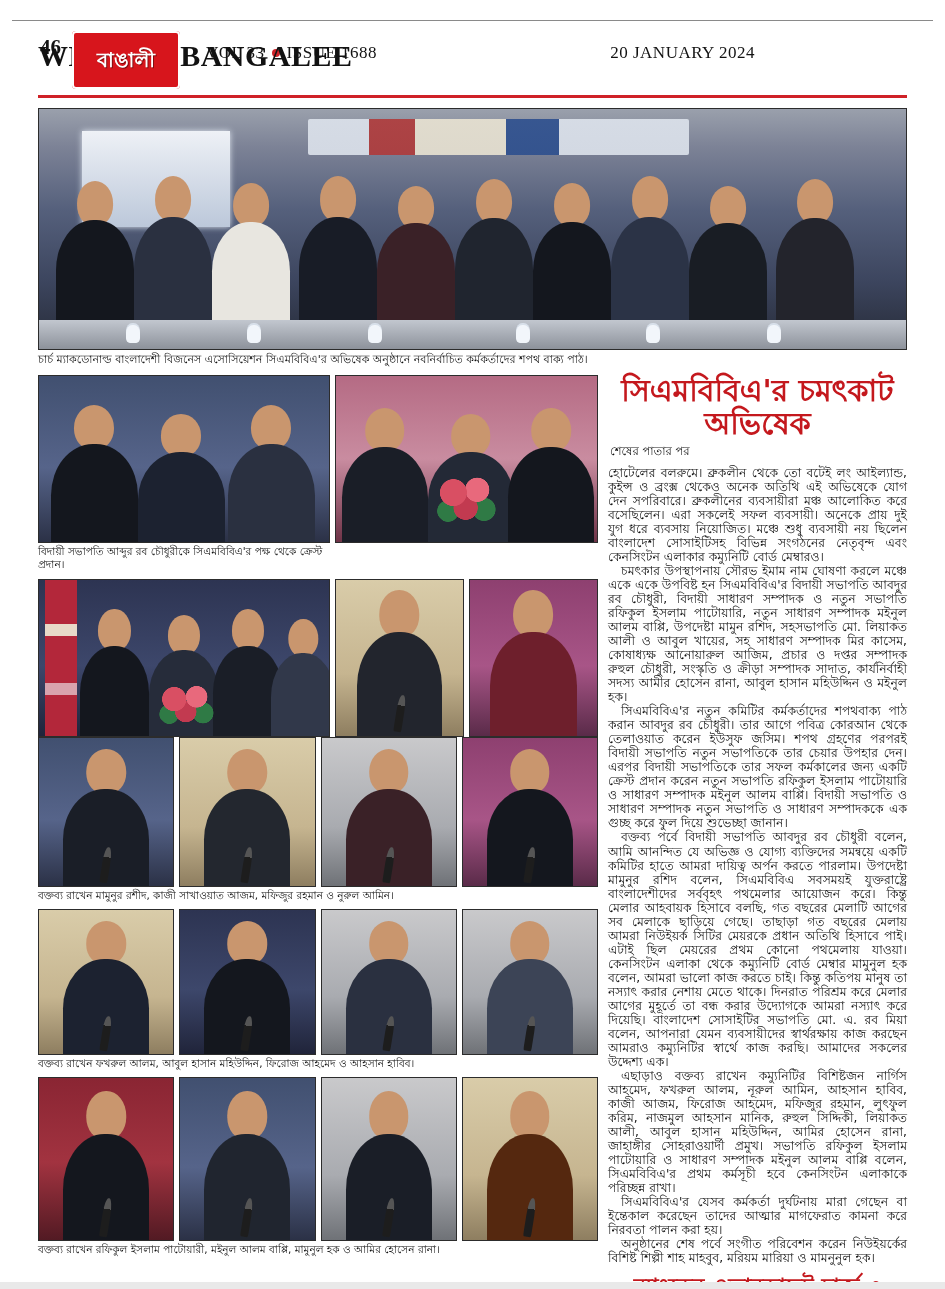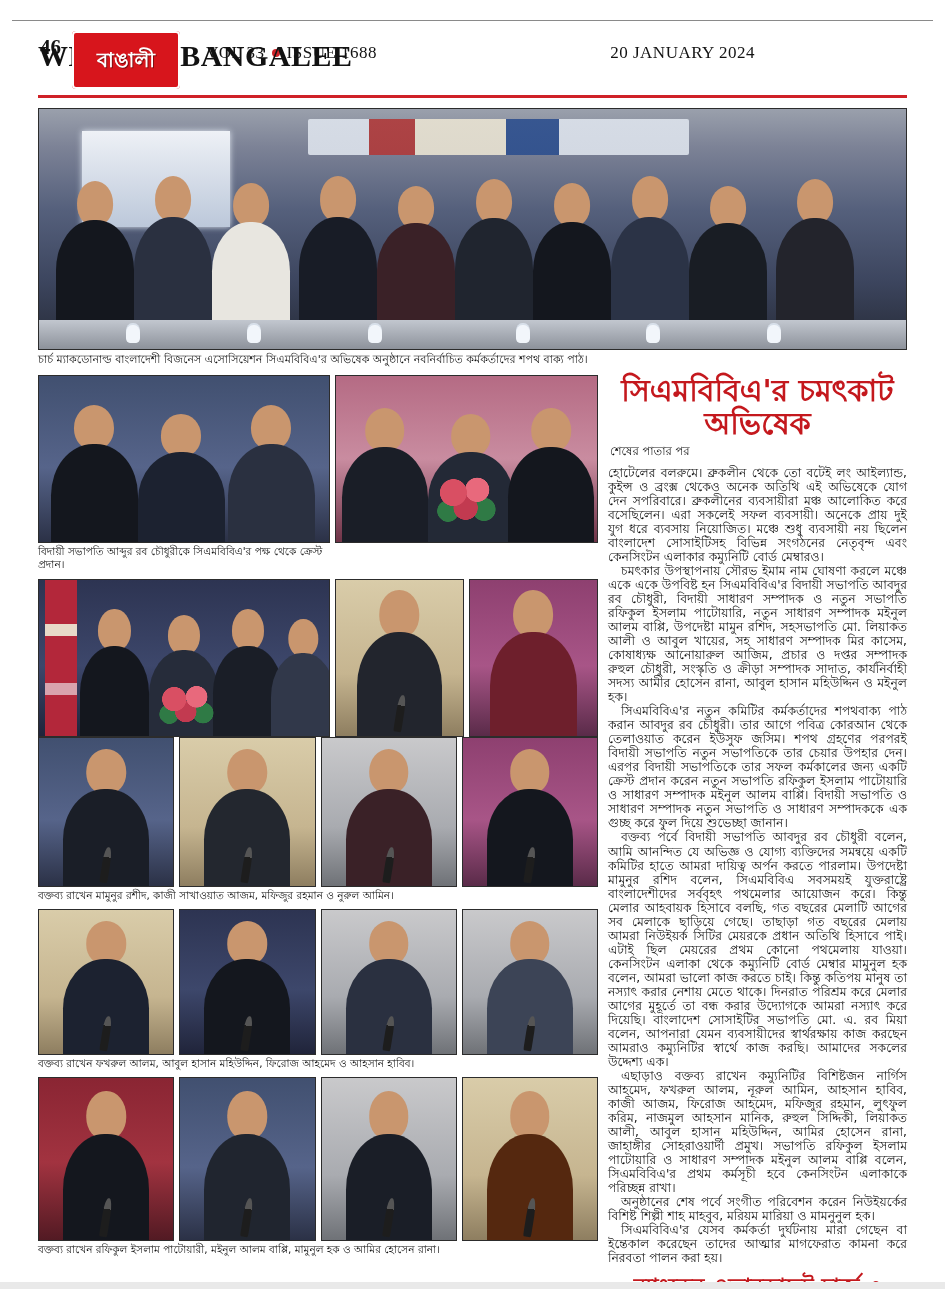--- a/index.html
+++ b/index.html
@@ -237,22 +237,22 @@
     <div class="rightcol">
 
       <div class="article">
         <h2 class="hl1">সিএমবিবিএ'র চমৎকাট অভিষেক</h2>
         <div class="cont">শেষের পাতার পর</div>
         <p>হোটেলের বলরুমে। ব্রুকলীন থেকে তো বটেই লং আইল্যান্ড, কুইন্স ও ব্রংক্স থেকেও অনেক অতিথি এই অভিষেকে যোগ দেন সপরিবারে। ব্রুকলীনের ব্যবসায়ীরা মঞ্চ আলোকিত করে বসেছিলেন। এরা সকলেই সফল ব্যবসায়ী। অনেকে প্রায় দুই যুগ ধরে ব্যবসায় নিয়োজিত। মঞ্চে শুধু ব্যবসায়ী নয় ছিলেন বাংলাদেশ সোসাইটিসহ বিভিন্ন সংগঠনের নেতৃবৃন্দ এবং কেনসিংটন এলাকার কম্যুনিটি বোর্ড মেম্বারও।</p>
         <p>চমৎকার উপস্থাপনায় সৌরভ ইমাম নাম ঘোষণা করলে মঞ্চে একে একে উপবিষ্ট হন সিএমবিবিএ'র বিদায়ী সভাপতি আবদুর রব চৌধুরী, বিদায়ী সাধারণ সম্পাদক ও নতুন সভাপতি রফিকুল ইসলাম পাটোয়ারি, নতুন সাধারণ সম্পাদক মইনুল আলম বাপ্পি, উপদেষ্টা মামুন রশিদ, সহসভাপতি মো. লিয়াকত আলী ও আবুল খায়ের, সহ সাধারণ সম্পাদক মির কাসেম, কোষাধ্যক্ষ আনোয়ারুল আজিম, প্রচার ও দপ্তর সম্পাদক রুহুল চৌধুরী, সংস্কৃতি ও ক্রীড়া সম্পাদক সাদাত, কার্যনির্বাহী সদস্য আমীর হোসেন রানা, আবুল হাসান মহিউদ্দিন ও মইনুল হক।</p>
         <p>সিএমবিবিএ'র নতুন কমিটির কর্মকর্তাদের শপথবাক্য পাঠ করান আবদুর রব চৌধুরী। তার আগে পবিত্র কোরআন থেকে তেলাওয়াত করেন ইউসুফ জসিম। শপথ গ্রহণের পরপরই বিদায়ী সভাপতি নতুন সভাপতিকে তার চেয়ার উপহার দেন। এরপর বিদায়ী সভাপতিকে তার সফল কর্মকালের জন্য একটি ক্রেস্ট প্রদান করেন নতুন সভাপতি রফিকুল ইসলাম পাটোয়ারি ও সাধারণ সম্পাদক মইনুল আলম বাপ্পি। বিদায়ী সভাপতি ও সাধারণ সম্পাদক নতুন সভাপতি ও সাধারণ সম্পাদককে এক গুচ্ছ করে ফুল দিয়ে শুভেচ্ছা জানান।</p>
         <p>বক্তব্য পর্বে বিদায়ী সভাপতি আবদুর রব চৌধুরী বলেন, আমি আনন্দিত যে অভিজ্ঞ ও যোগ্য ব্যক্তিদের সমন্বয়ে একটি কমিটির হাতে আমরা দায়িত্ব অর্পন করতে পারলাম। উপদেষ্টা মামুনুর রশিদ বলেন, সিএমবিবিএ সবসময়ই যুক্তরাষ্ট্রে বাংলাদেশীদের সর্ববৃহৎ পথমেলার আয়োজন করে। কিন্তু মেলার আহবায়ক হিসাবে বলছি, গত বছরের মেলাটি আগের সব মেলাকে ছাড়িয়ে গেছে। তাছাড়া গত বছরের মেলায় আমরা নিউইয়র্ক সিটির মেয়রকে প্রধান অতিথি হিসাবে পাই। এটাই ছিল মেয়রের প্রথম কোনো পথমেলায় যাওয়া। কেনসিংটন এলাকা থেকে কম্যুনিটি বোর্ড মেম্বার মামুনুল হক বলেন, আমরা ভালো কাজ করতে চাই। কিন্তু কতিপয় মানুষ তা নস্যাৎ করার নেশায় মেতে থাকে। দিনরাত পরিশ্রম করে মেলার আগের মুহূর্তে তা বন্ধ করার উদ্যোগকে আমরা নস্যাৎ করে দিয়েছি। বাংলাদেশ সোসাইটির সভাপতি মো. এ. রব মিয়া বলেন, আপনারা যেমন ব্যবসায়ীদের স্বার্থরক্ষায় কাজ করছেন আমরাও কম্যুনিটির স্বার্থে কাজ করছি। আমাদের সকলের উদ্দেশ্য এক।</p>
         <p>এছাড়াও বক্তব্য রাখেন কম্যুনিটির বিশিষ্টজন নার্গিস আহমেদ, ফখরুল আলম, নূরুল আমিন, আহসান হাবিব, কাজী আজম, ফিরোজ আহমেদ, মফিজুর রহমান, লুৎফুল করিম, নাজমুল আহসান মানিক, রুহুল সিদ্দিকী, লিয়াকত আলী, আবুল হাসান মহিউদ্দিন, আমির হোসেন রানা, জাহাঙ্গীর সোহরাওয়ার্দী প্রমুখ। সভাপতি রফিকুল ইসলাম পাটোয়ারি ও সাধারণ সম্পাদক মইনুল আলম বাপ্পি বলেন, সিএমবিবিএ'র প্রথম কর্মসূচী হবে কেনসিংটন এলাকাকে পরিচ্ছন্ন রাখা।</p>
+        <p>সিএমবিবিএ'র যেসব কর্মকর্তা দুর্ঘটনায় মারা গেছেন বা ইন্তেকাল করেছেন তাদের আত্মার মাগফেরাত কামনা করে নিরবতা পালন করা হয়।</p>
         <p>অনুষ্ঠানের শেষ পর্বে সংগীত পরিবেশন করেন নিউইয়র্কের বিশিষ্ট শিল্পী শাহ মাহবুব, মরিয়ম মারিয়া ও মামনুনুল হক।</p>
-        <p>সিএমবিবিএ'র যেসব কর্মকর্তা দুর্ঘটনায় মারা গেছেন বা ইন্তেকাল করেছেন তাদের আত্মার মাগফেরাত কামনা করে নিরবতা পালন করা হয়।</p>
       </div>
 
       <div class="article">
         <h2 class="hl2">ব্যাংকের ওভারড্রাফট চার্জ ৩ ডলার করার প্রস্তাব</h2>
 
       </div>
 
     </div>
   </div>
 </div>

